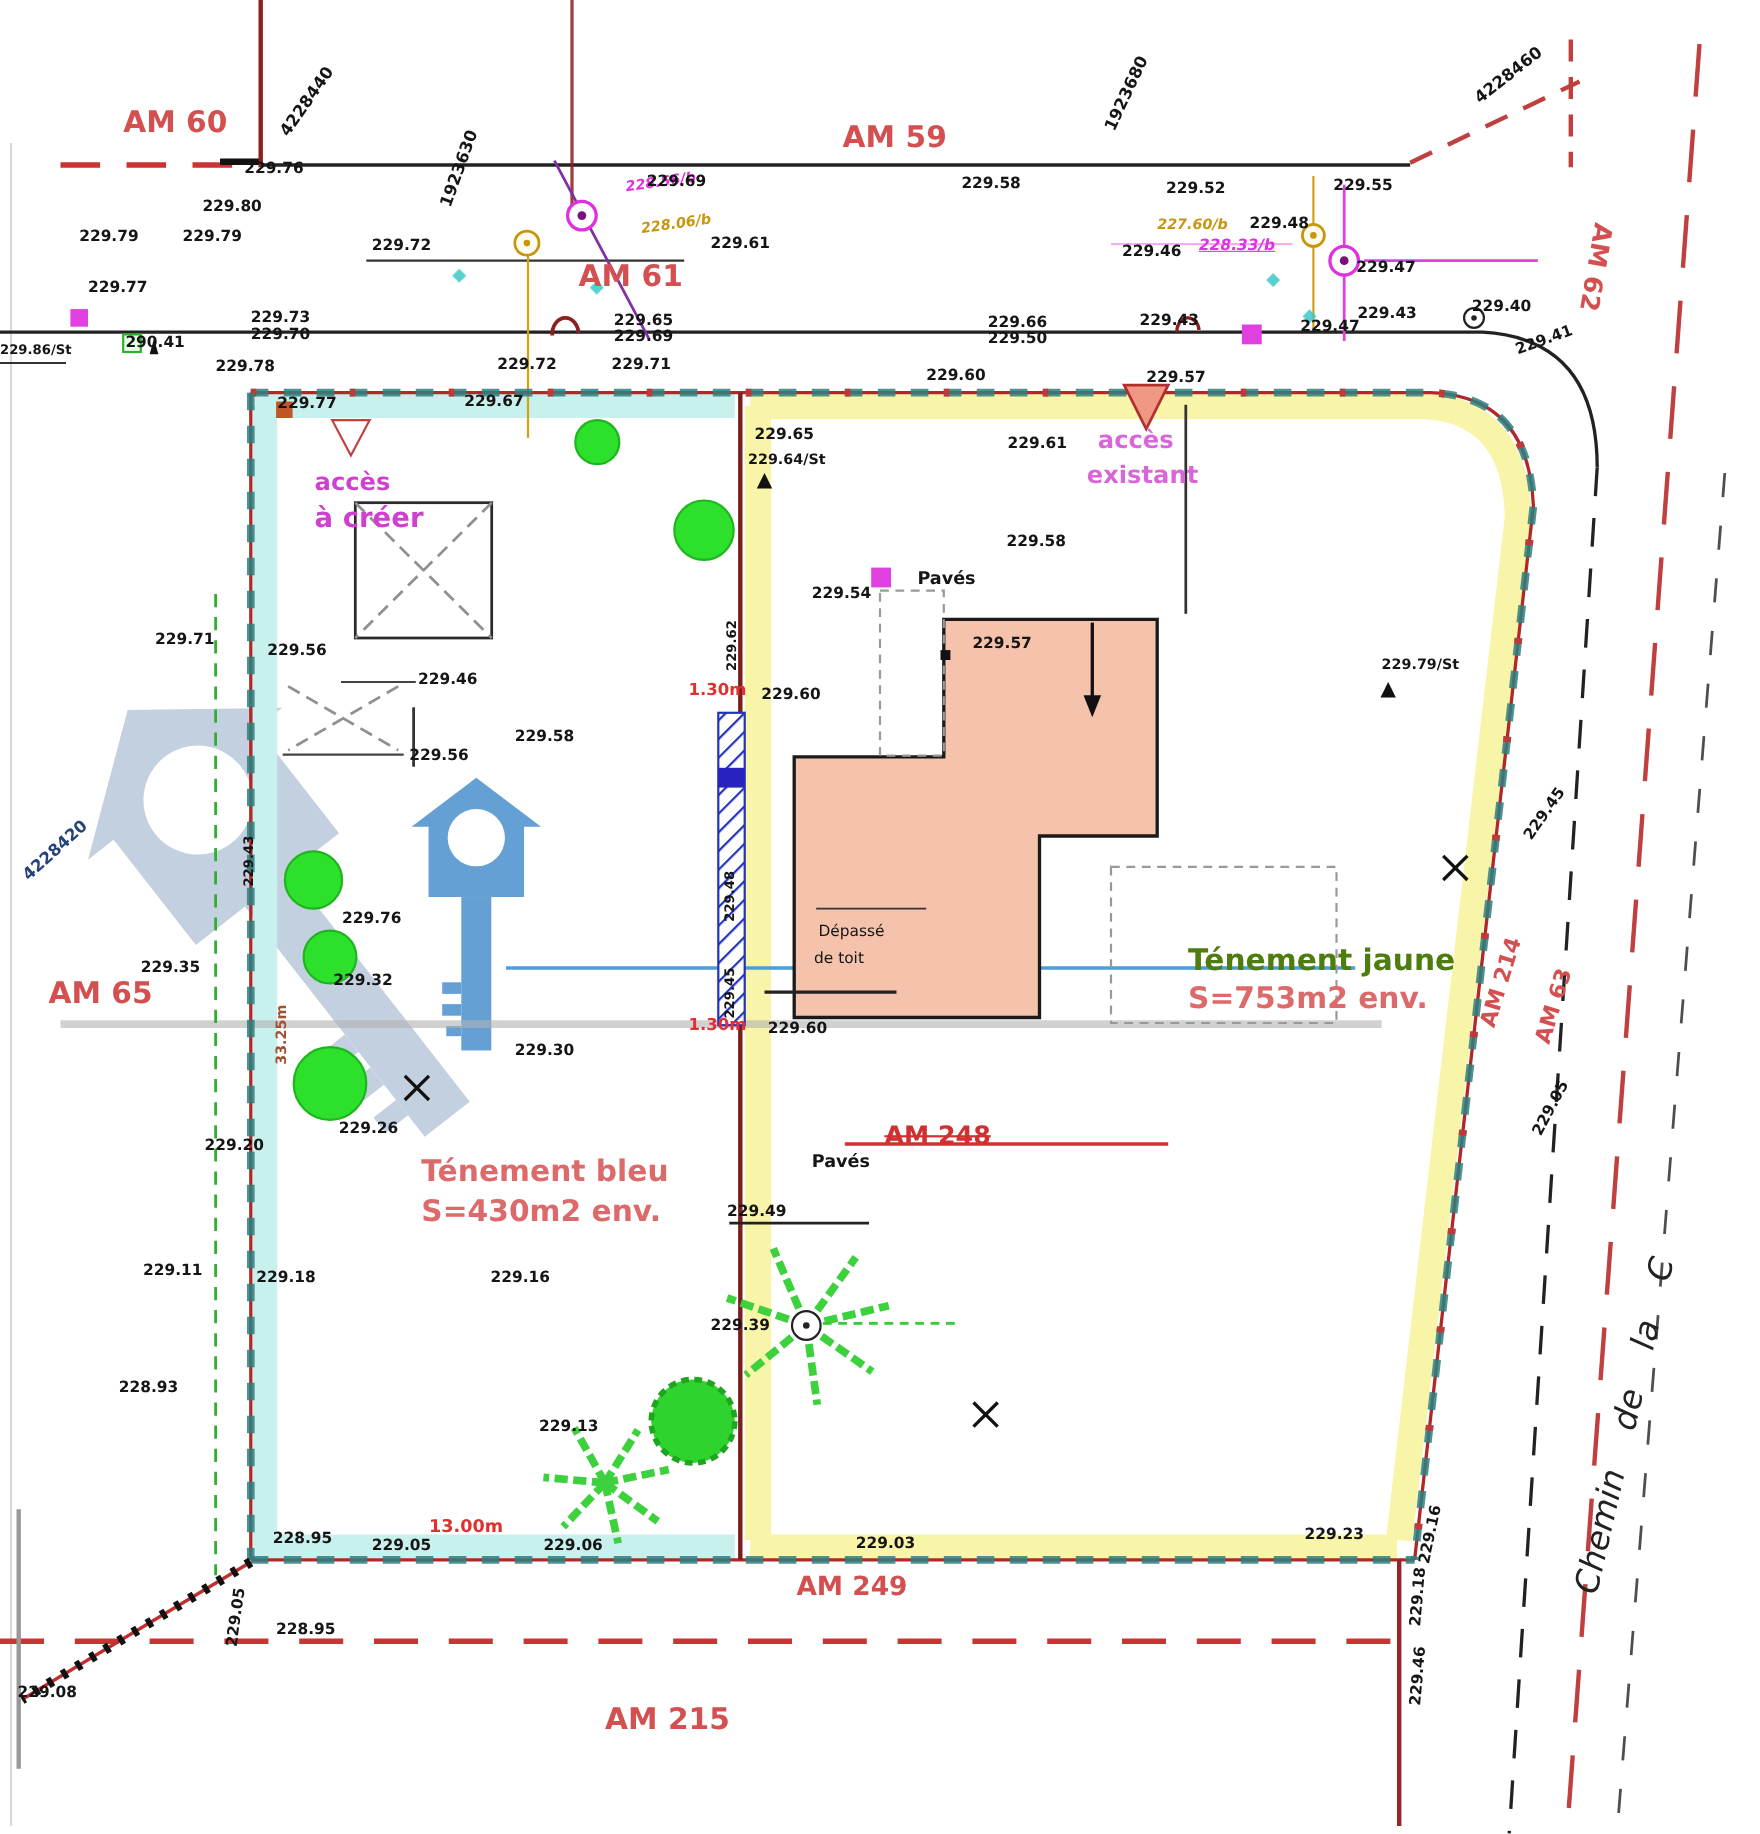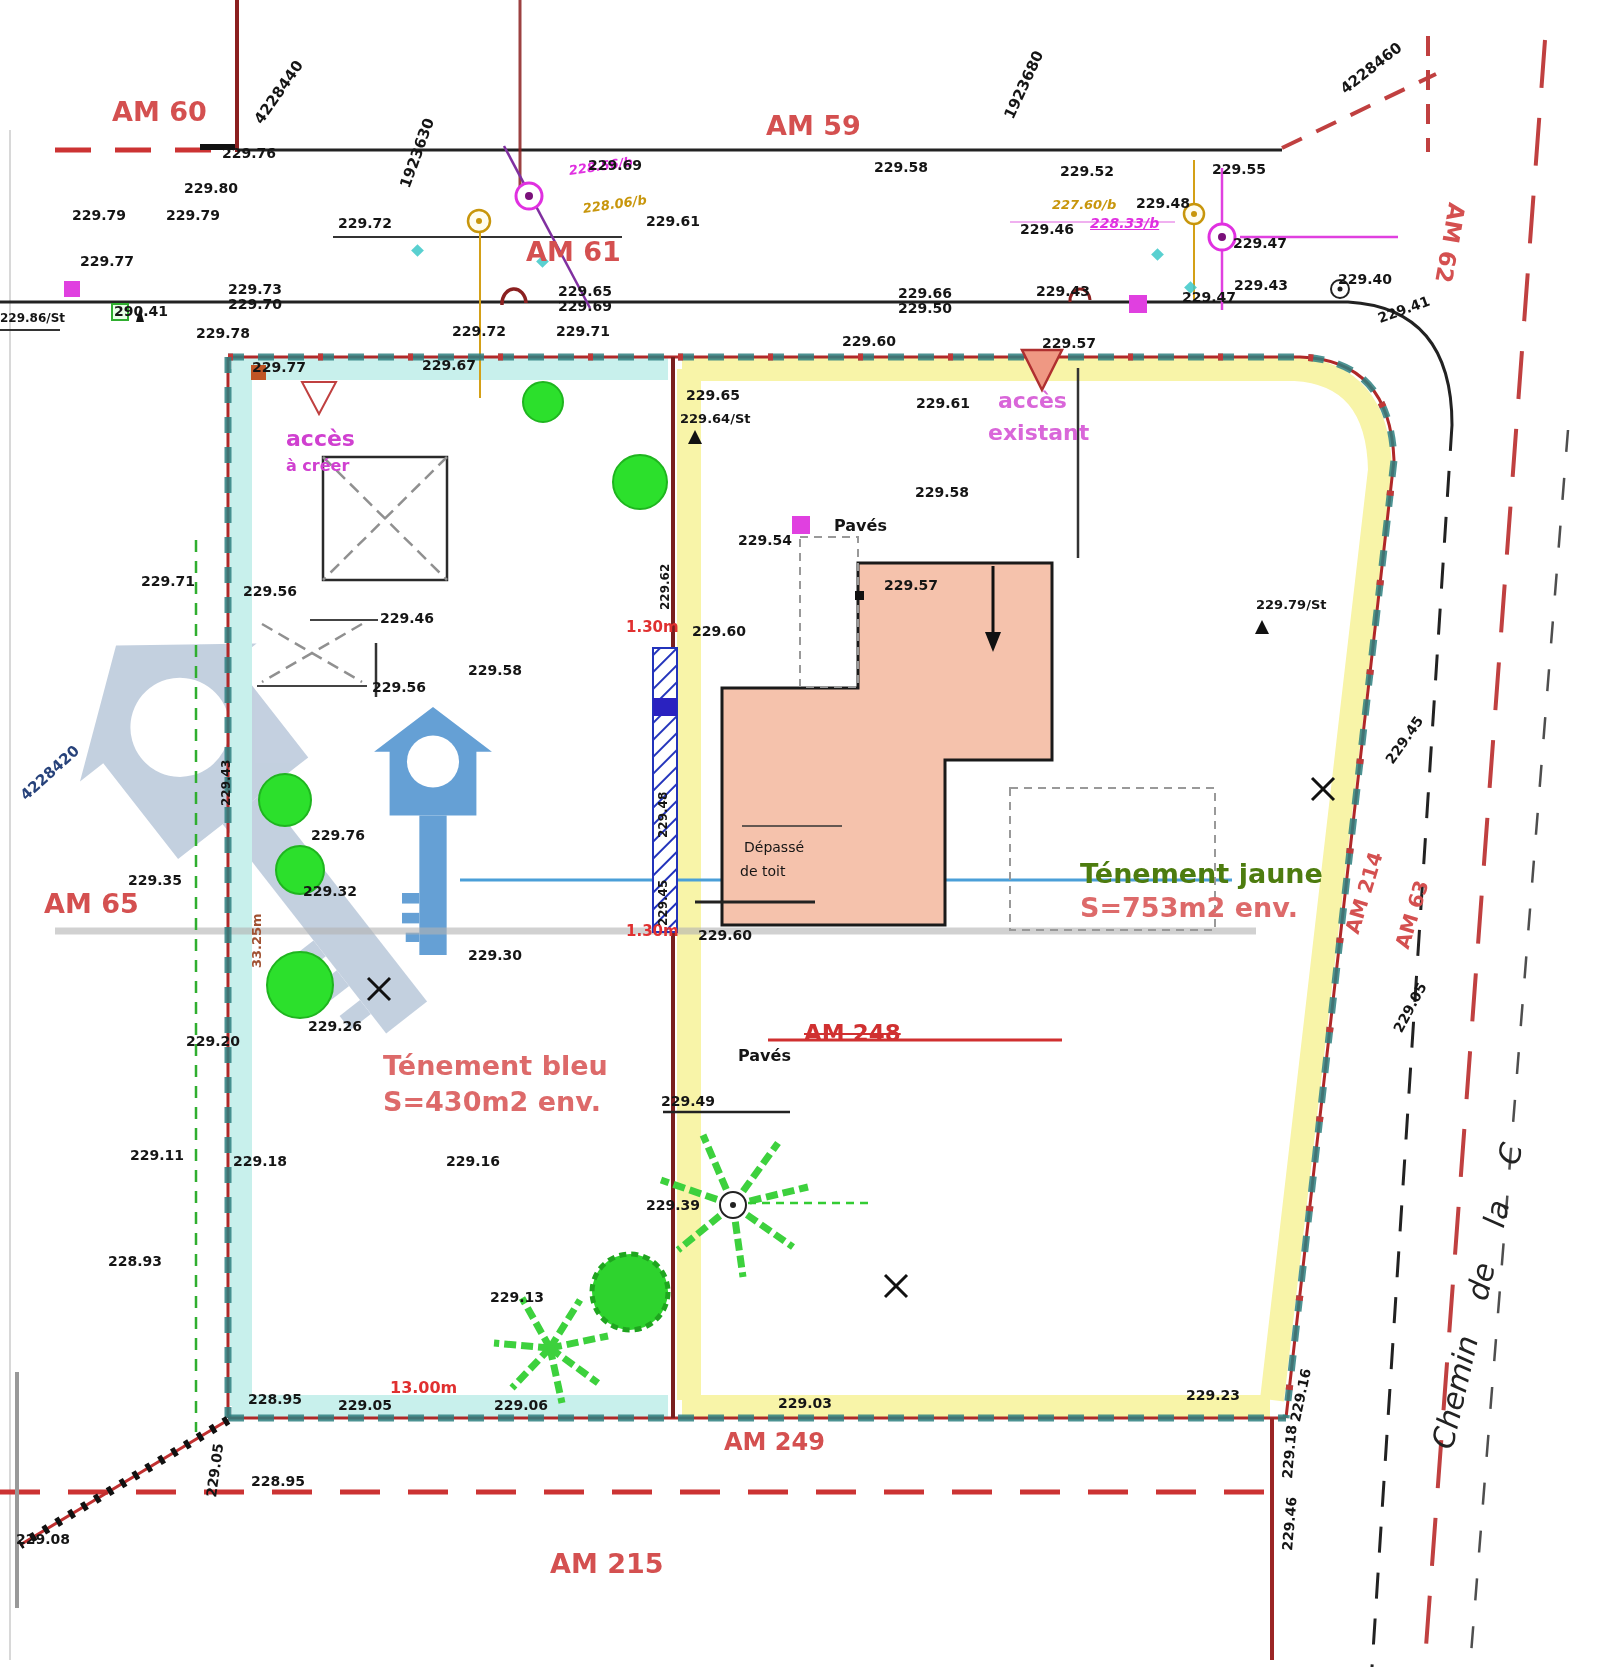--- a/index.html
+++ b/index.html
@@ -220,21 +220,21 @@
       <span class="lbl" style="left: 526px; top: 238px; font-size: 27px; color: rgb(212, 80, 80);">AM 61</span>
       <span class="lbl" style="left: 44px; top: 890px; font-size: 27px; color: rgb(212, 80, 80);">AM 65</span>
       <span class="lbl" style="left: 724px; top: 1430px; font-size: 24px; color: rgb(212, 80, 80);">AM 249</span>
       <span class="lbl" style="left: 550px; top: 1550px; font-size: 27px; color: rgb(212, 80, 80);">AM 215</span>
       <span class="lbl" style="left: 1468px; top: 205px; font-size: 23px; color: rgb(212, 80, 80); transform: rotate(100deg);">AM 62</span>
       <span class="lbl" style="left: 1342px; top: 930px; font-size: 20px; color: rgb(212, 80, 80); transform: rotate(-73deg);">AM 214</span>
       <span class="lbl" style="left: 1392px; top: 945px; font-size: 20px; color: rgb(212, 80, 80); transform: rotate(-73deg);">AM 63</span>
       <span class="lbl" style="left: 804px; top: 1022px; font-size: 23px; color: rgb(208, 48, 48); text-decoration: line-through;">AM 248</span>
       <span class="lbl" style="left: 1428px; top: 1445px; font-size: 30px; color: rgb(34, 34, 34); font-weight: 400; font-style: italic; transform: rotate(-77deg); word-spacing: 28px;">Chemin de la C</span>
       <span class="lbl" style="left: 286px; top: 428px; font-size: 22px; color: rgb(208, 64, 208);">accès</span>
-      <span class="lbl" style="left: 286px; top: 458px; font-size: 16px; color: rgb(208, 64, 208);">à créer</span>
+      <span class="lbl" style="left: 286px; top: 458px; font-size: 25px; color: rgb(208, 64, 208);">à créer</span>
       <span class="lbl" style="left: 998px; top: 390px; font-size: 22px; color: rgb(217, 102, 217);">accès</span>
       <span class="lbl" style="left: 988px; top: 422px; font-size: 22px; color: rgb(217, 102, 217);">existant</span>
       <span class="lbl" style="left: 1080px; top: 860px; font-size: 27px; color: #4d7c0f;">Ténement jaune</span>
       <span class="lbl" style="left: 1080px; top: 894px; font-size: 27px; color: rgb(221, 106, 106);">S=753m2 env.</span>
       <span class="lbl" style="left: 383px; top: 1052px; font-size: 27px; color: rgb(221, 106, 106);">Ténement bleu</span>
       <span class="lbl" style="left: 383px; top: 1088px; font-size: 27px; color: rgb(221, 106, 106);">S=430m2 env.</span>
       <span class="lbl" style="left: 834px; top: 518px; font-size: 16px;">Pavés</span>
       <span class="lbl" style="left: 738px; top: 1048px; font-size: 16px;">Pavés</span>
       <span class="lbl" style="left: 744px; top: 840px; font-size: 14px; font-weight: 400;">Dépassé</span>
       <span class="lbl" style="left: 740px; top: 864px; font-size: 14px; font-weight: 400;">de toit</span>

